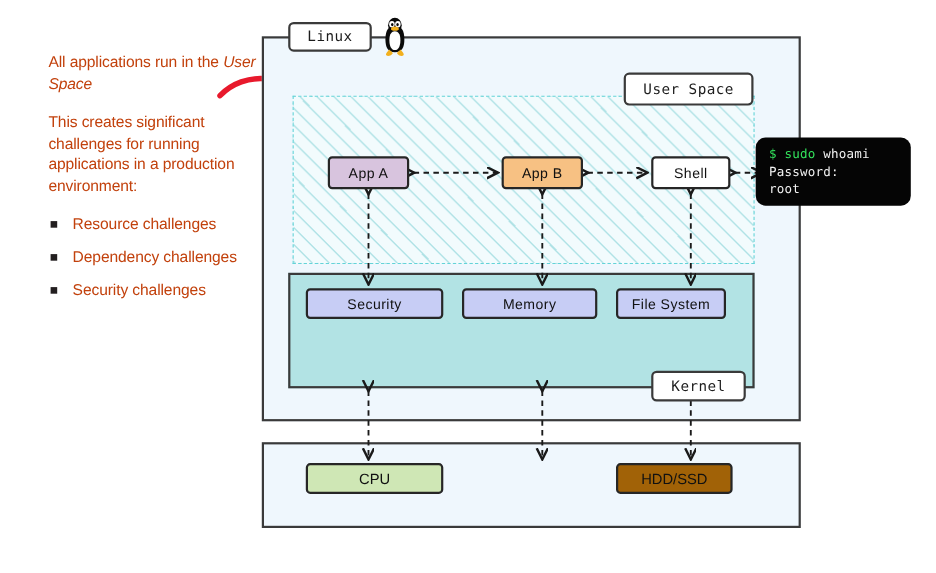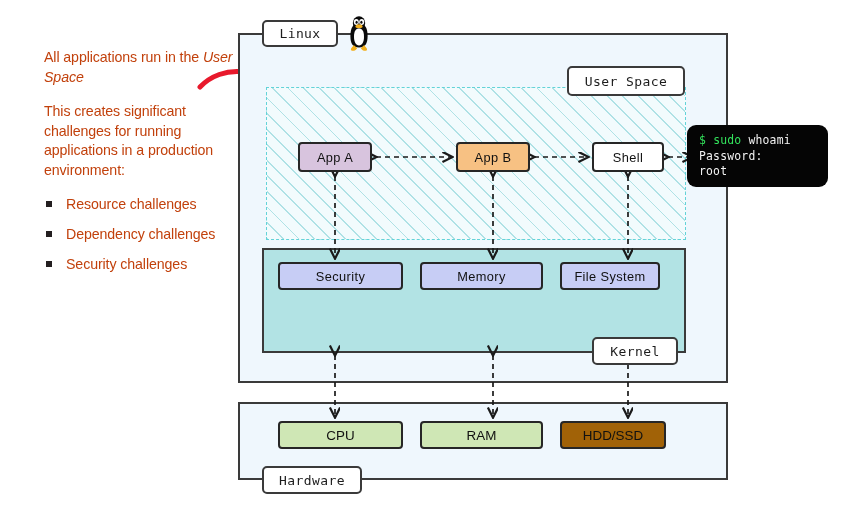--- a/index.html
+++ b/index.html
@@ -157,27 +157,25 @@
 
   <div class="node" id="n-appa">App A</div>
   <div class="node" id="n-appb">App B</div>
   <div class="node" id="n-shell">Shell</div>
 
   <div class="node" id="n-proc">Security</div>
   <div class="node" id="n-mem">Memory</div>
   <div class="node" id="n-fs">File System</div>
 
   <div class="node sans" id="n-cpu">CPU</div>
-  <div class="node sans" id="n-ram">RAM</div>
   <div class="node sans" id="n-hdd">HDD/SSD</div>
 
   <div class="chip" id="chip-linux">Linux</div>
   <div class="chip" id="chip-userspace">User Space</div>
   <div class="chip" id="chip-kernel">Kernel</div>
-  <div class="chip" id="chip-hardware">Hardware</div>
 
   <svg id="tux" viewBox="0 0 30 40">
     <ellipse cx="15" cy="9" rx="6.2" ry="6.8" fill="#0a0a0a"></ellipse>
     <path d="M6.4,22 C6.4,13 9.5,9.5 15,9.5 C20.5,9.5 23.6,13 23.6,22
              C23.6,29 21.5,33.5 15,33.5 C8.5,33.5 6.4,29 6.4,22 Z" fill="#0a0a0a"></path>
     <path d="M10,22.5 C10,17 12,14.5 15,14.5 C18,14.5 20,17 20,22.5
              C20,28 18.2,31.5 15,31.5 C11.8,31.5 10,28 10,22.5 Z" fill="#ffffff"></path>
     <ellipse cx="12.3" cy="8" rx="2.5" ry="2.9" fill="#ffffff"></ellipse>
     <ellipse cx="17.7" cy="8" rx="2.5" ry="2.9" fill="#ffffff"></ellipse>
     <ellipse cx="12.6" cy="8.3" rx="1.1" ry="1.5" fill="#0a0a0a"></ellipse>

